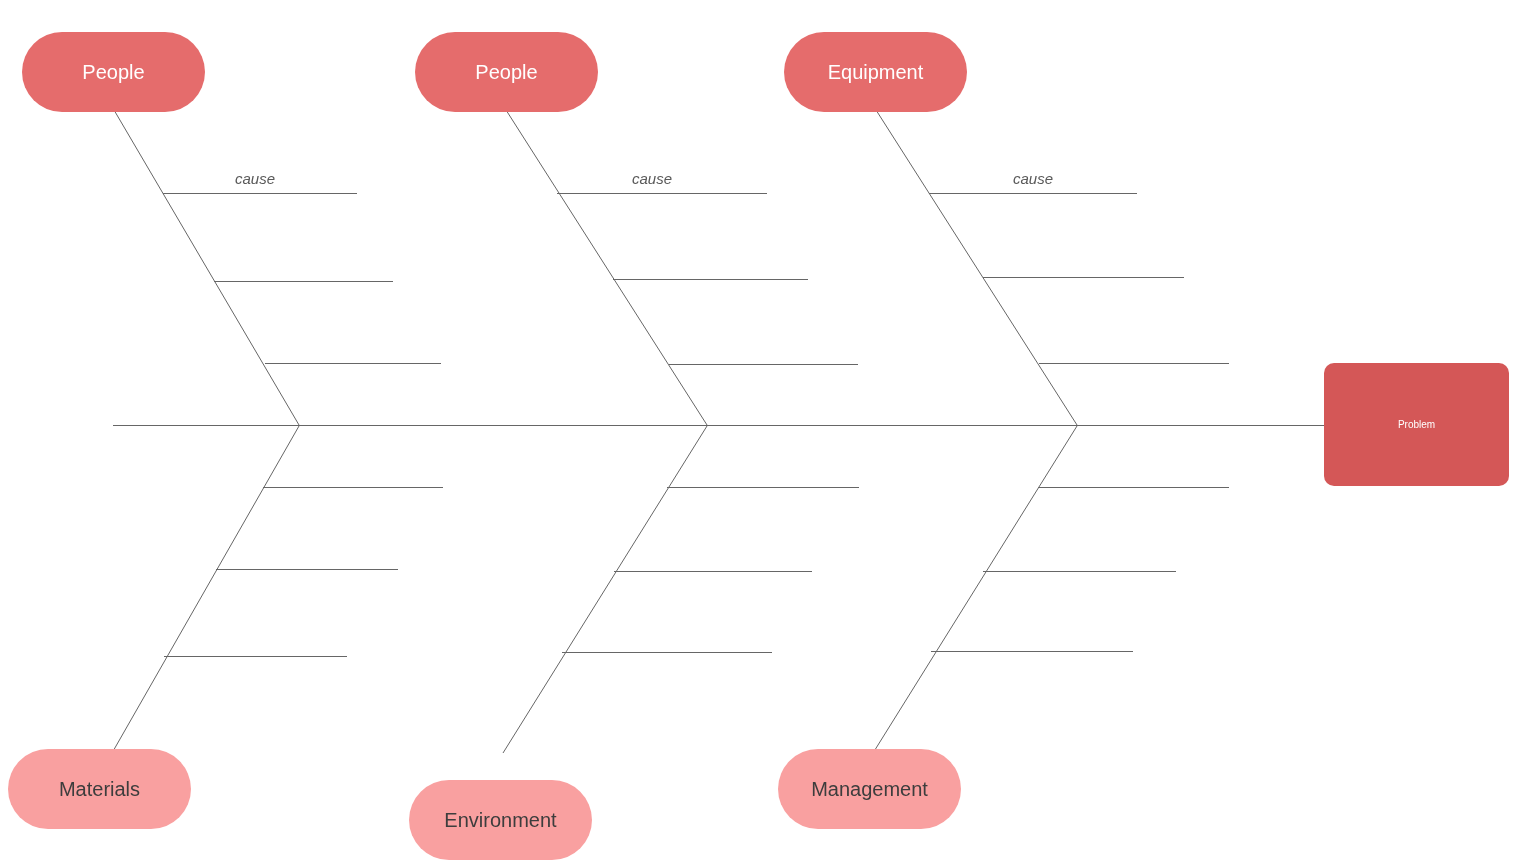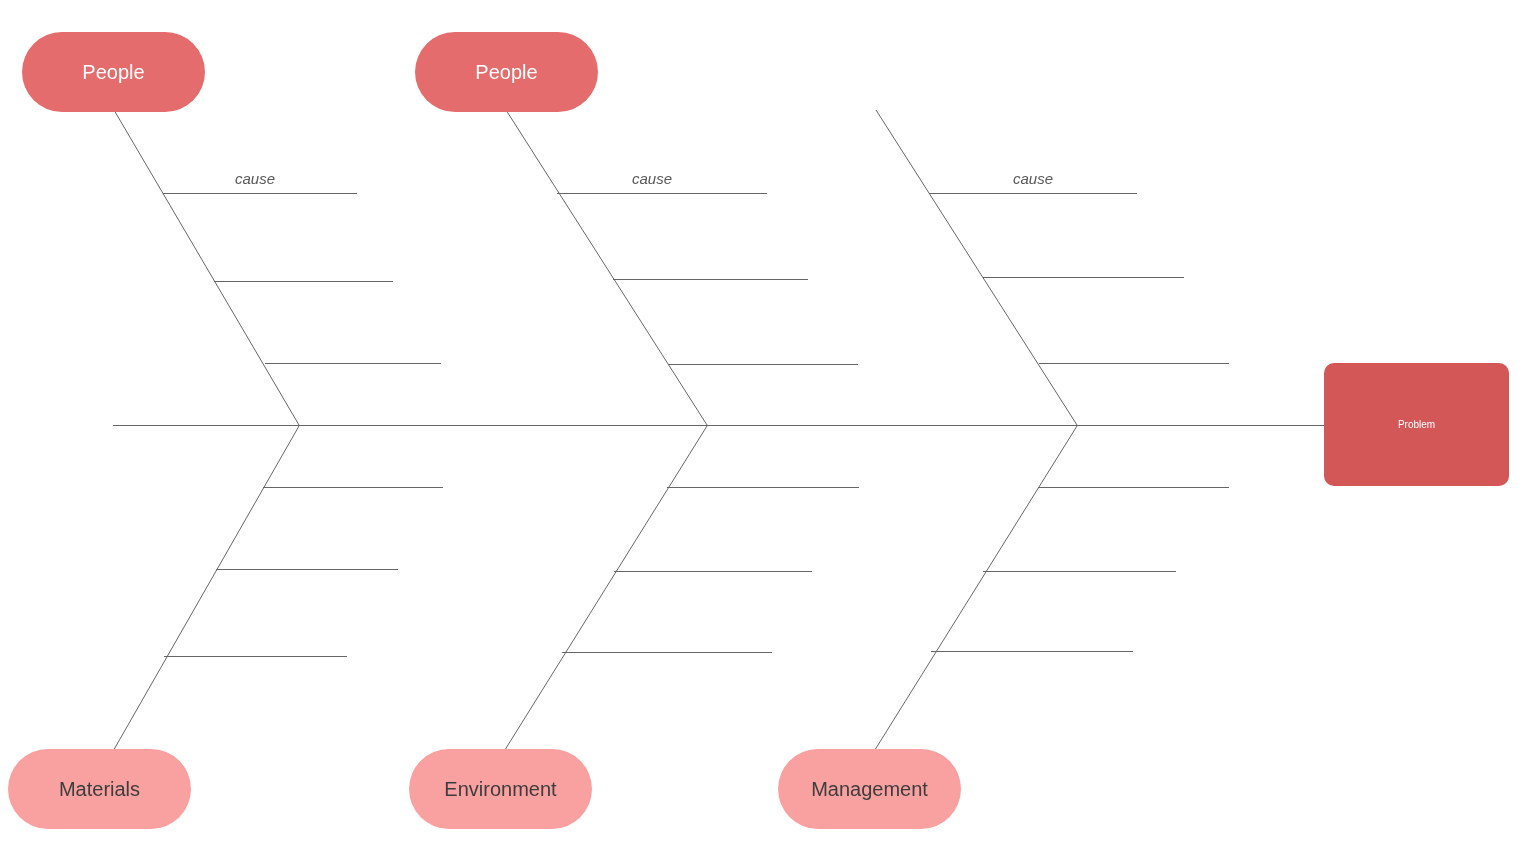--- a/index.html
+++ b/index.html
@@ -42,21 +42,21 @@
     color: #ffffff;
   }
   .pill-bottom {
     background: #f9a0a0;
     color: #3d3d3d;
   }
   #pill-people     { left: 22px;  top: 32px; }
   #pill-process    { left: 415px; top: 32px; }
   #pill-equipment  { left: 784px; top: 32px; }
   #pill-materials  { left: 8px;  top: 749px; }
-  #pill-environment{ left: 409px; top: 749px; }
+  #pill-environment{ left: 409px; top: 780px; }
   #pill-management { left: 778px; top: 749px; }
   #problem-box {
     position: absolute;
     left: 1324px;
     top: 363px;
     width: 185px;
     height: 123px;
     border-radius: 10px;
     background: #d45757;
     color: #ffffff;
@@ -115,20 +115,21 @@
     <line x1="614" y1="571.5" x2="812" y2="571.5"></line>
     <line x1="562" y1="652.5" x2="772" y2="652.5"></line>
 
     <line x1="1038" y1="487.5" x2="1229" y2="487.5"></line>
     <line x1="983" y1="571.5" x2="1176" y2="571.5"></line>
     <line x1="931" y1="651.5" x2="1133" y2="651.5"></line>
   </svg>
 
   <div id="pill-people" class="pill pill-top">People</div>
   <div id="pill-process" class="pill pill-top">People</div>
+  <div id="pill-equipment" class="pill pill-top">Equipment</div>
 
   <div id="pill-materials" class="pill pill-bottom">Materials</div>
   <div id="pill-environment" class="pill pill-bottom">Environment</div>
   <div id="pill-management" class="pill pill-bottom">Management</div>
 
   <div id="cause-people" class="cause-label">cause</div>
   <div id="cause-process" class="cause-label">cause</div>
   <div id="cause-equipment" class="cause-label">cause</div>
 
   <div id="problem-box">Problem</div>

